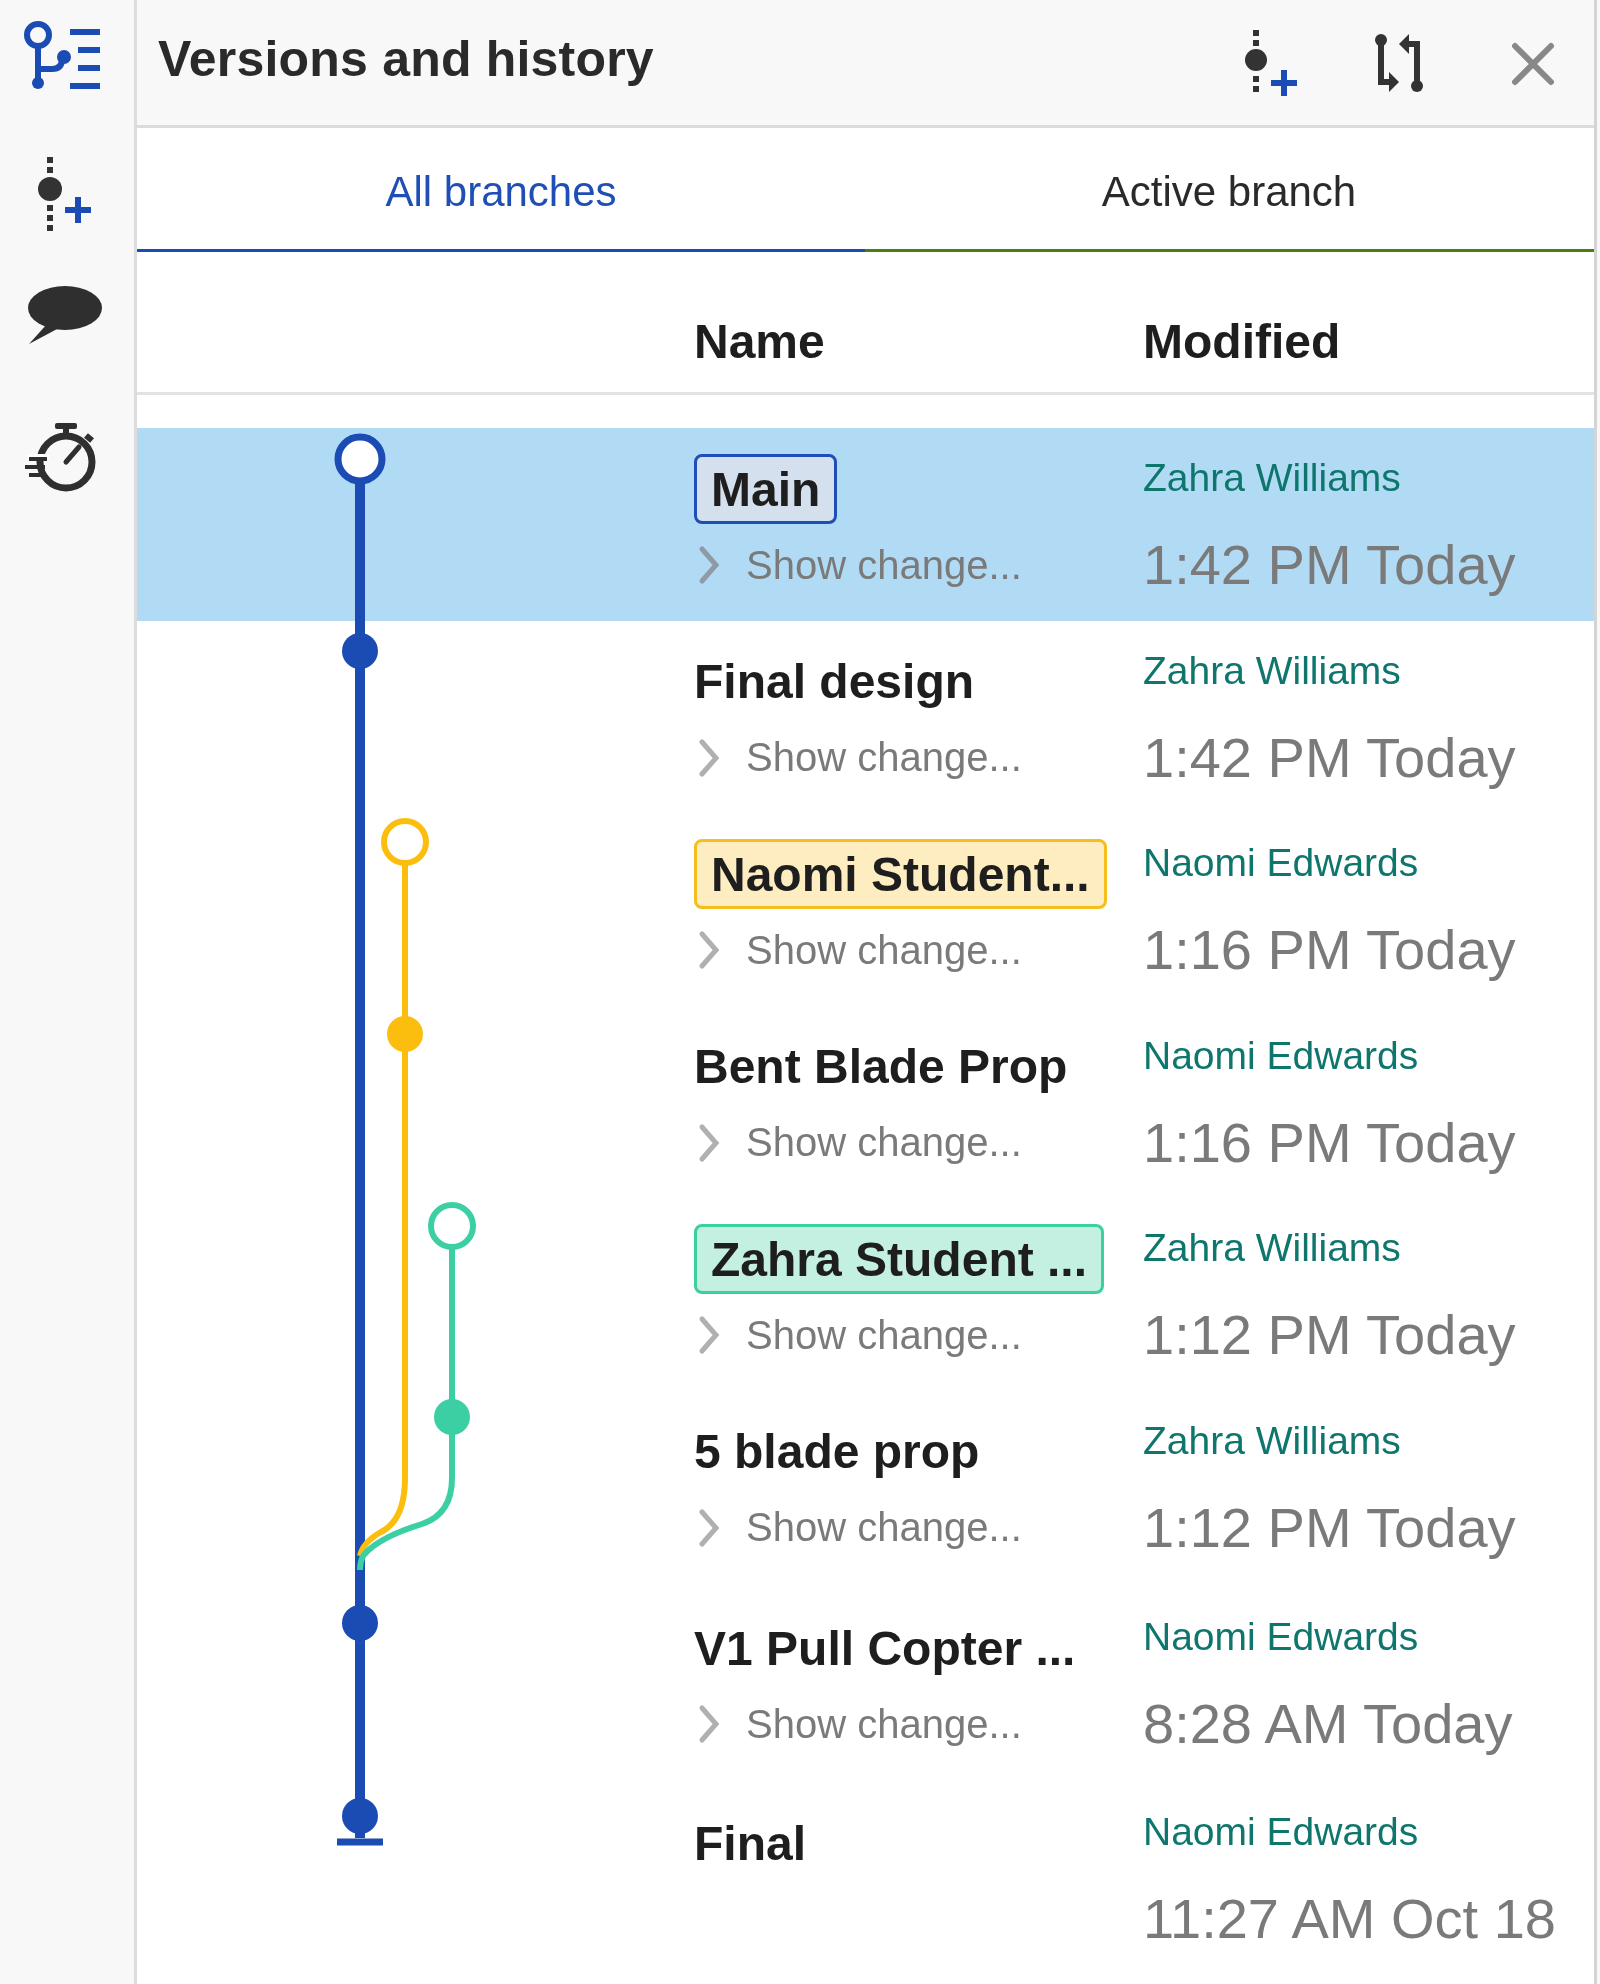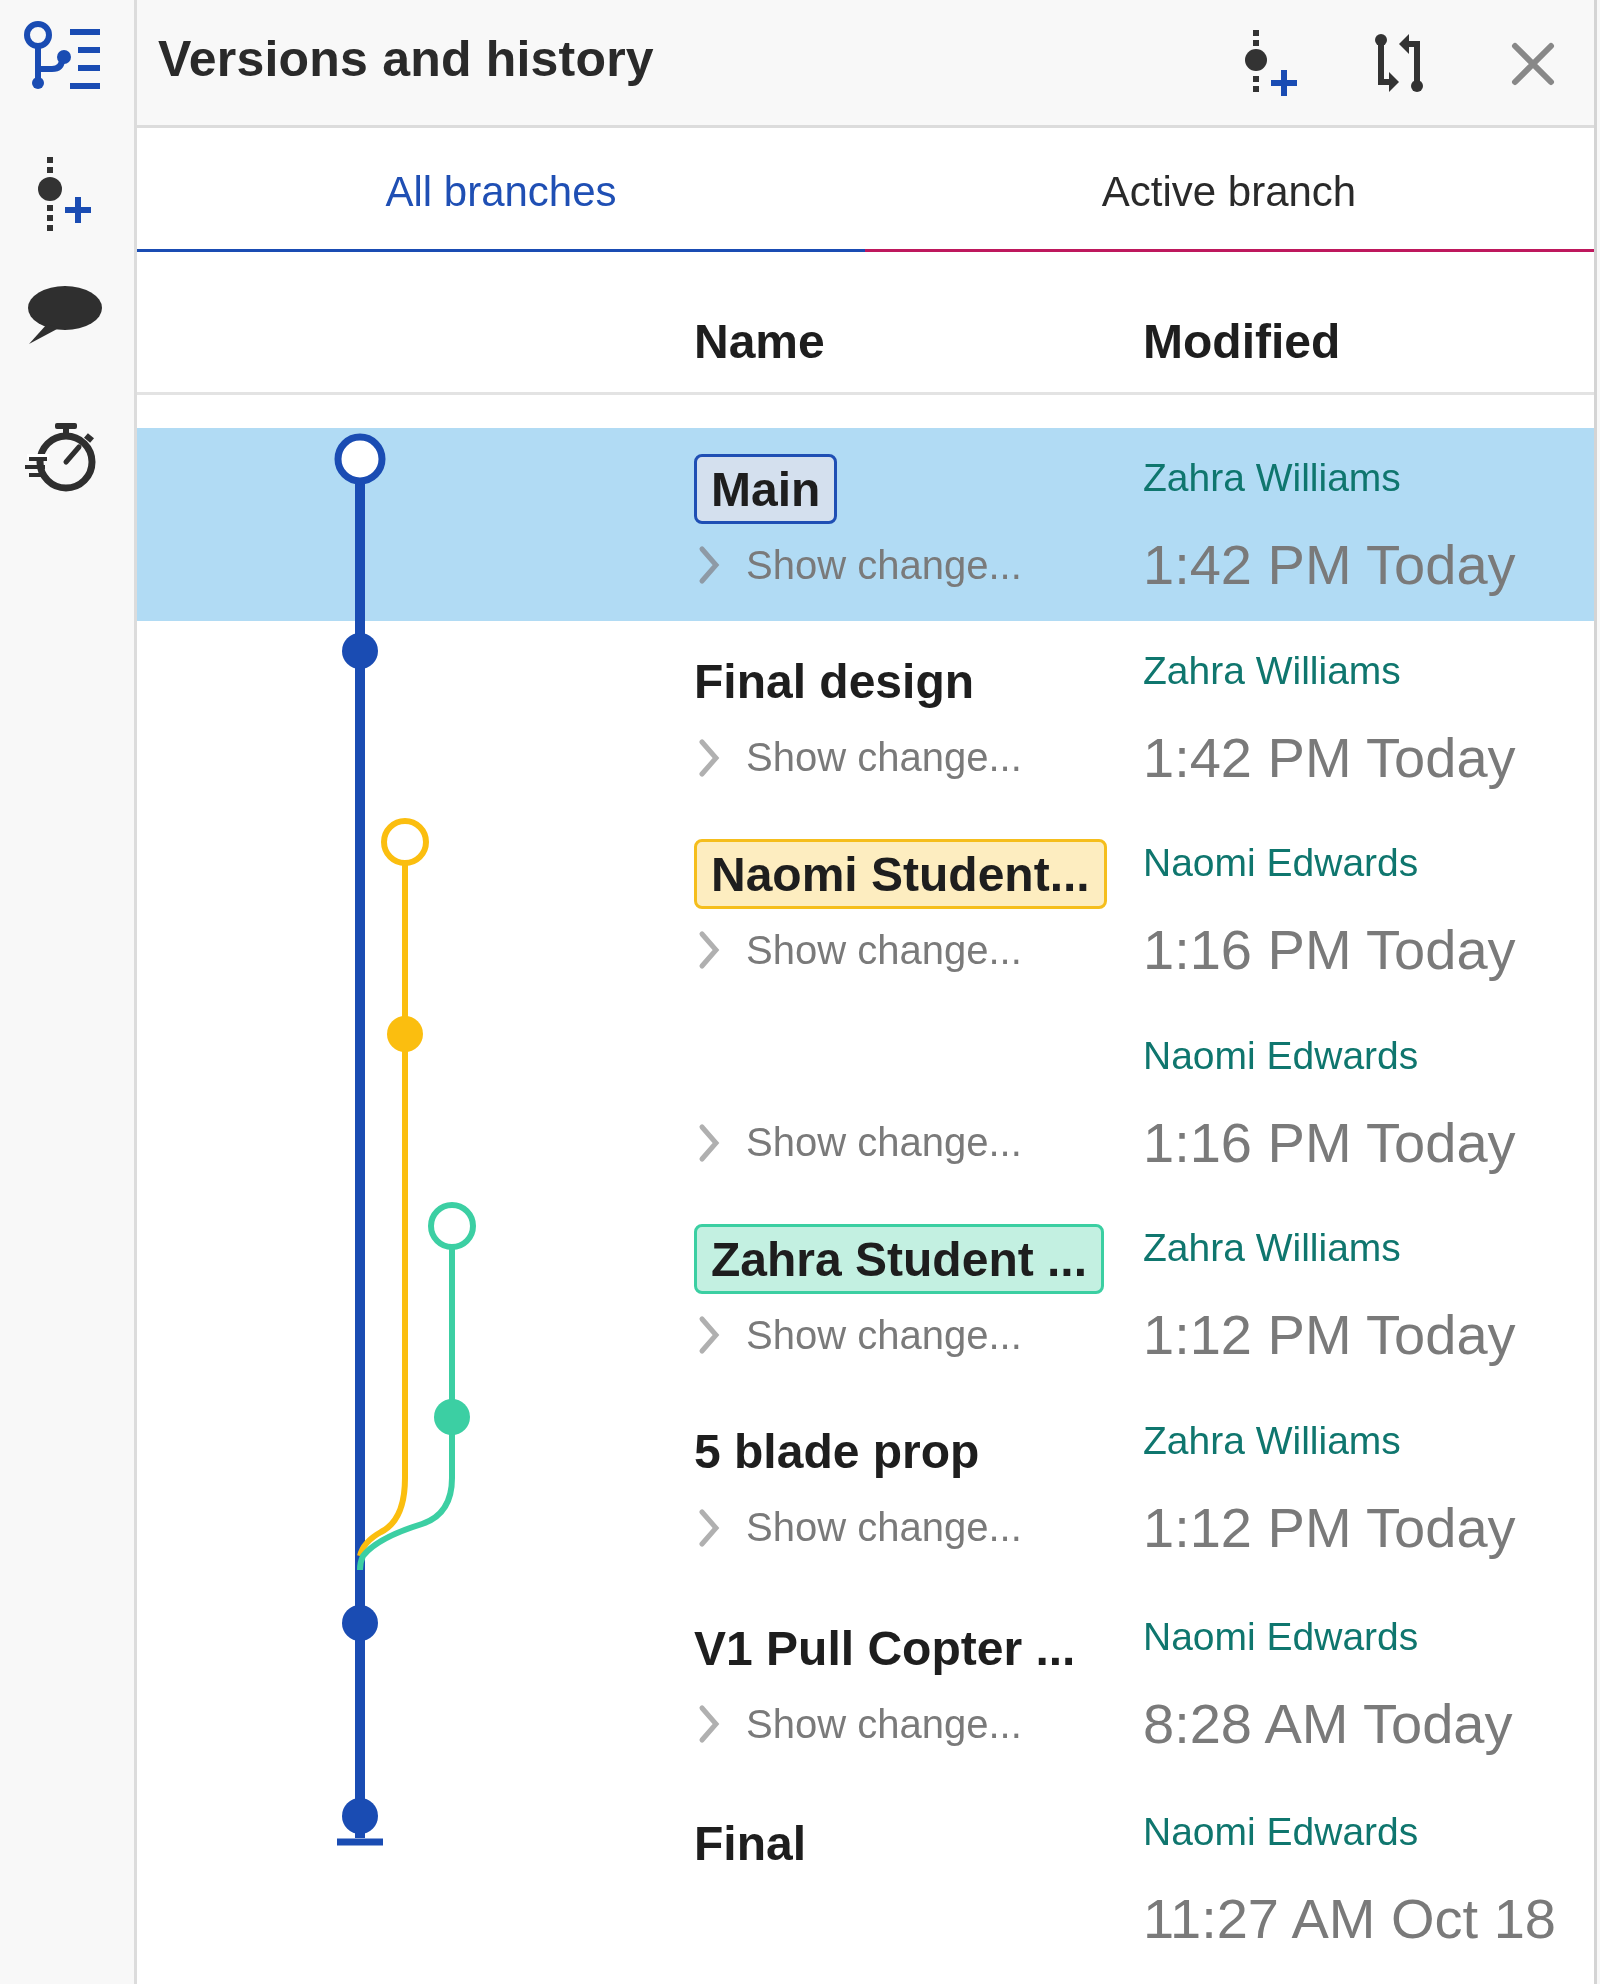--- a/index.html
+++ b/index.html
@@ -9,21 +9,21 @@
   .sidebar { position: absolute; left: 0; top: 0; width: 137px; height: 1984px; background: #f8f8f8; border-right: 3px solid #dcdcdc; }
   .side-btn { position: absolute; left: 18px; width: 90px; height: 90px; display: flex; align-items: center; justify-content: center; cursor: pointer; }
 
   .panel { position: absolute; left: 137px; top: 0; width: 1457px; height: 1984px; background: #ffffff; }
   .panel-edge { position: absolute; left: 1594px; top: 0; width: 6px; height: 1984px; background: #f8f8f8; border-left: 3px solid #d4d4d4; }
 
   .header { position: absolute; left: 0; top: 0; width: 1457px; height: 128px; background: #f8f8f8; border-bottom: 3px solid #dcdcdc; }
   .title { position: absolute; left: 21px; top: 30px; font-size: 50px; font-weight: bold; color: #2a2a2a; letter-spacing: 0.2px; }
   .hdr-btn { position: absolute; top: 22px; width: 84px; height: 84px; display: flex; align-items: center; justify-content: center; cursor: pointer; }
 
-  .tabs { position: absolute; left: 0; top: 131px; width: 1457px; height: 121px; background: #fff; border-bottom: 3px solid #be185d; }
+  .tabs { position: absolute; left: 0; top: 131px; width: 1457px; height: 121px; background: #fff; border-bottom: 3px solid #4d7c0f; }
   .tab { position: absolute; top: 0; height: 121px; width: 728px; display: flex; align-items: center; justify-content: center; font-size: 42px; cursor: pointer; }
   .tab.active { color: #1f4fb4; left: 0; }
   .tab.inactive { color: #2a2a2a; left: 728px; }
   .tab-underline { position: absolute; left: 0; bottom: -3px; width: 728px; height: 6px; background: #1a4cb3; }
 
   .colhdr { position: absolute; left: 0; top: 252px; width: 1457px; height: 143px; background: #fff; border-bottom: 3px solid #e3e3e3; padding-left: 8px; }
   .colhdr span { position: absolute; top: 62px; font-size: 48px; font-weight: bold; color: #1e1e1e; }
 
   .rows { position: absolute; left: 0; top: 397px; width: 1457px; }
   .row { position: relative; width: 1457px; height: 192.5px; cursor: pointer; }
@@ -175,20 +175,21 @@
               <path d="M4 4 L18 20 L4 36" fill="none" stroke="#b0b0b0" stroke-width="5" stroke-linecap="round"></path>
             </svg>
           </span>
         <span>Show change...</span>
       </div>
       <div class="mod-user">Naomi Edwards</div>
       <div class="mod-time">1:16 PM Today</div>
     </div>
 
     <div class="row">
+      <div class="name-cell">Bent Blade Prop</div>
       <div class="show-changes">
         <span class="chev">
             <svg width="22" height="40" viewBox="0 0 22 40">
               <path d="M4 4 L18 20 L4 36" fill="none" stroke="#b0b0b0" stroke-width="5" stroke-linecap="round"></path>
             </svg>
           </span>
         <span>Show change...</span>
       </div>
       <div class="mod-user">Naomi Edwards</div>
       <div class="mod-time">1:16 PM Today</div>

